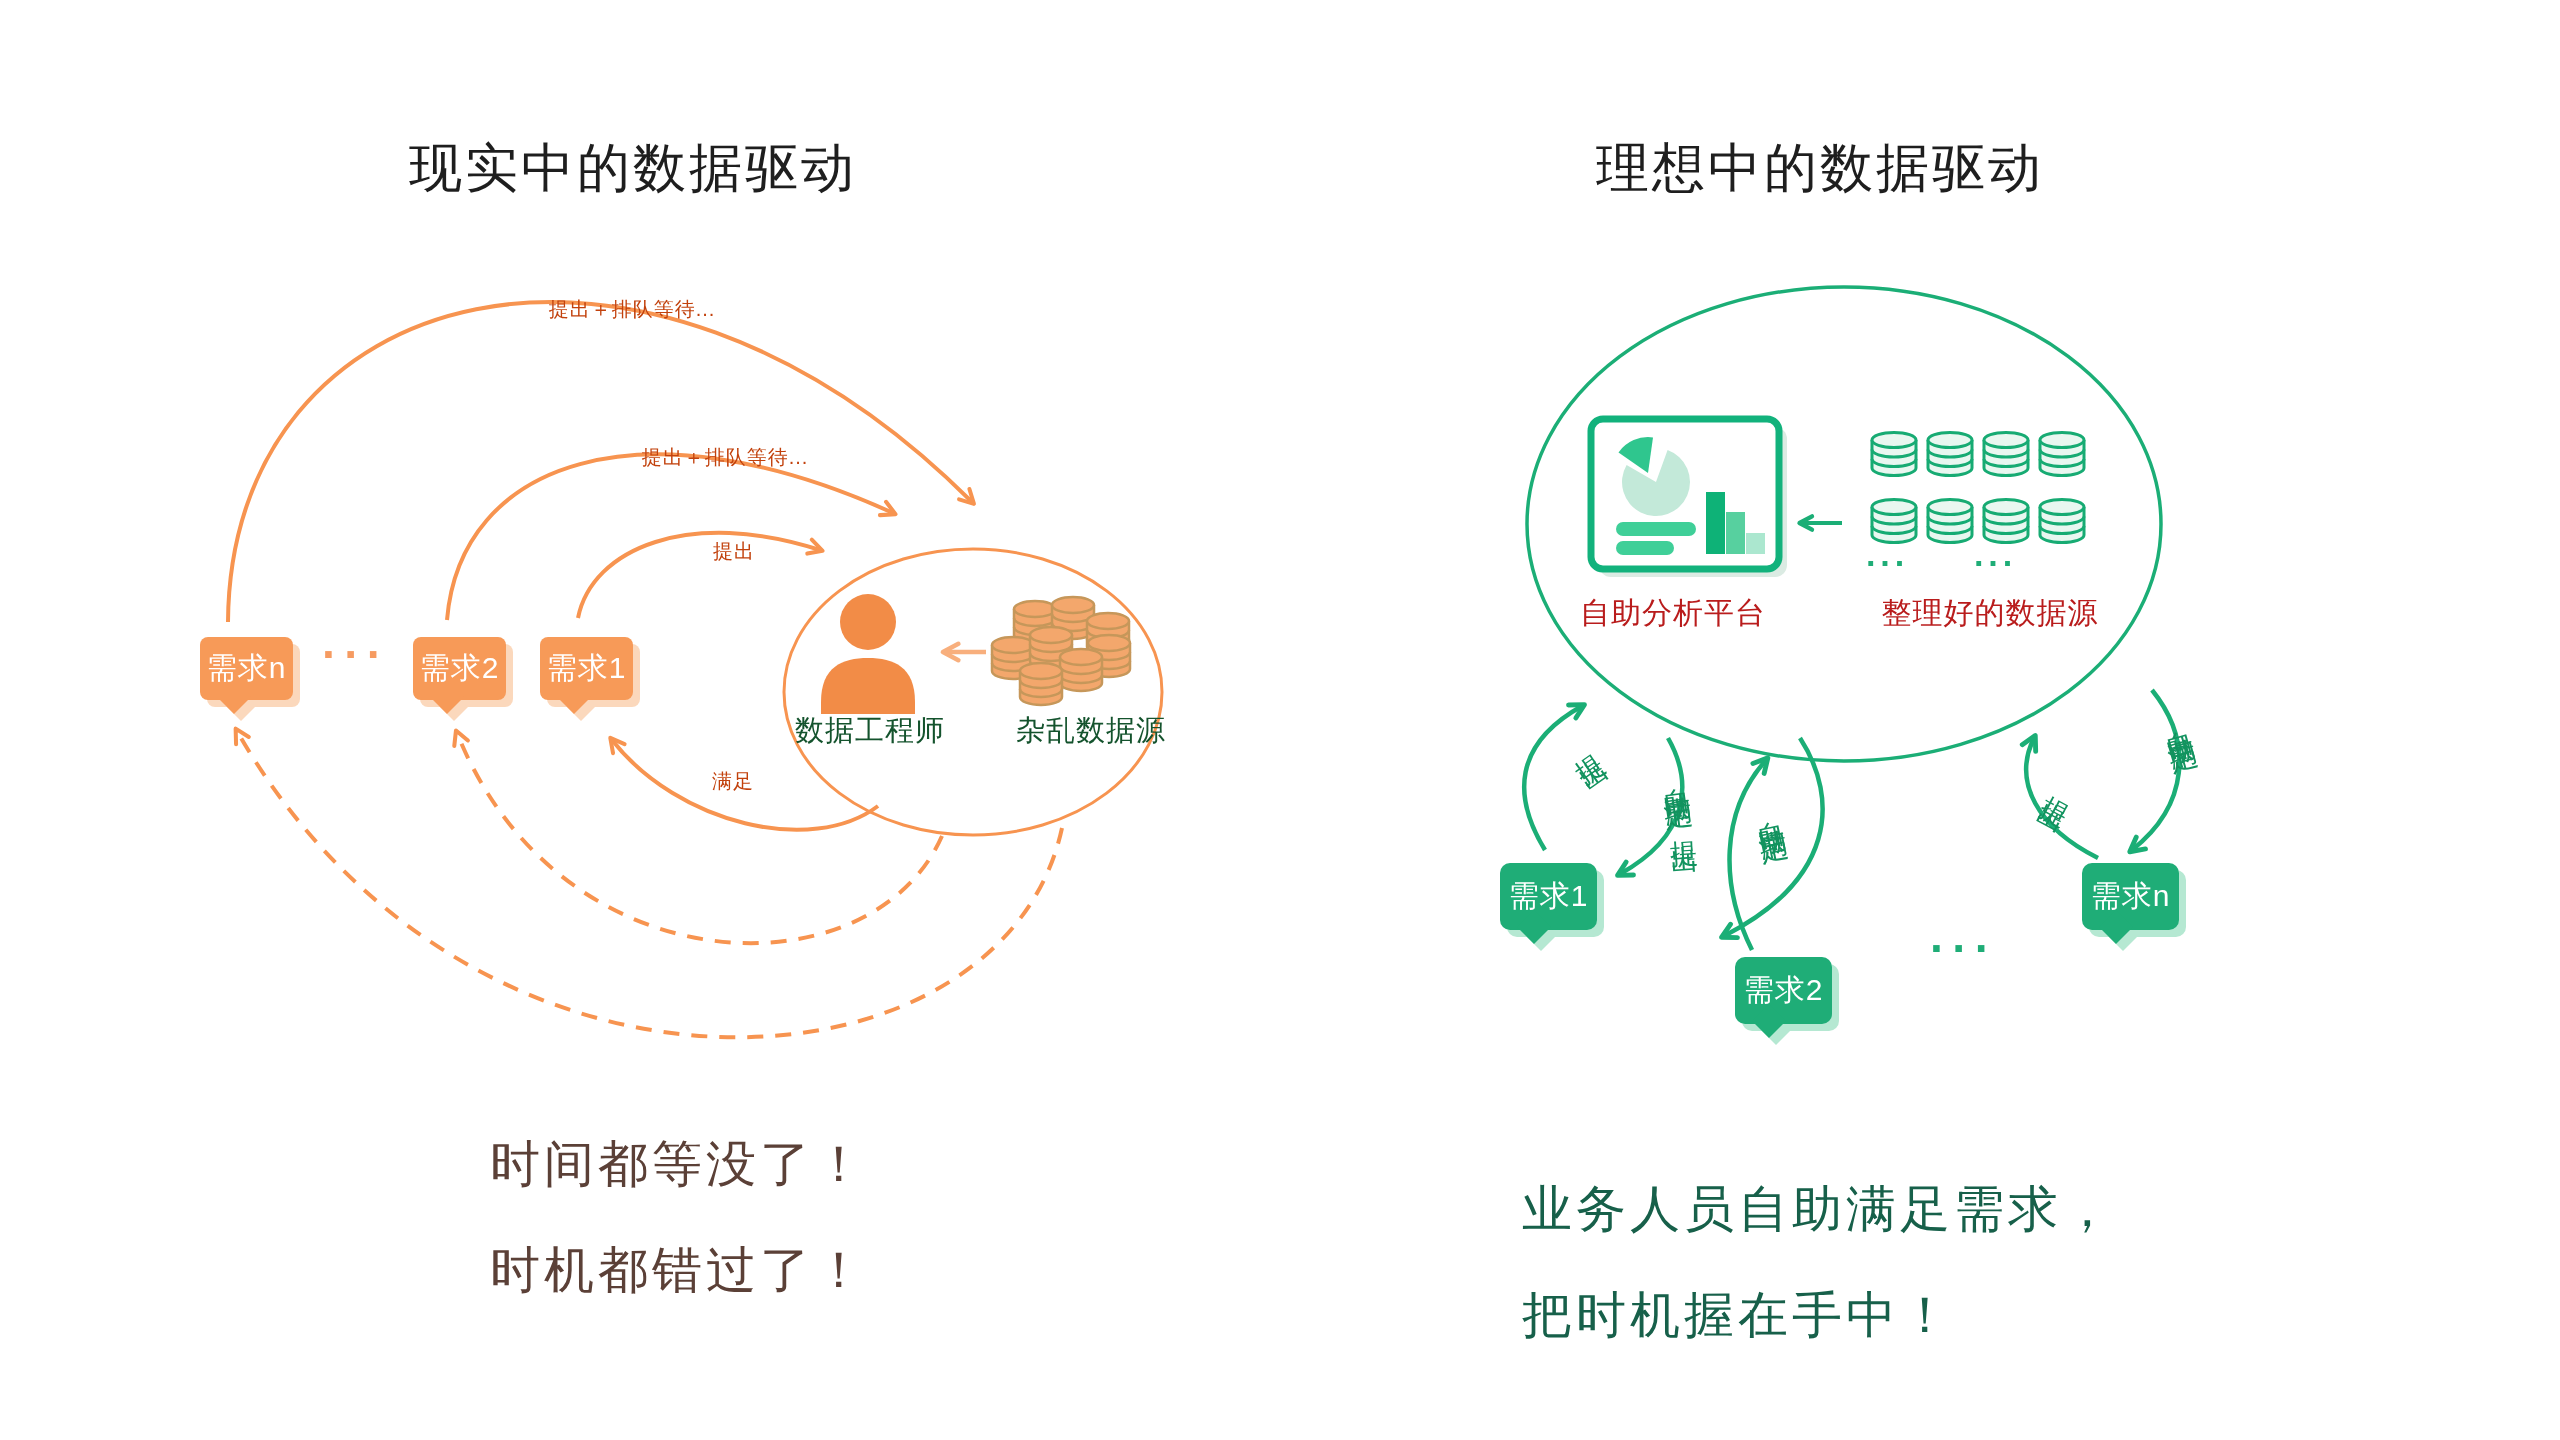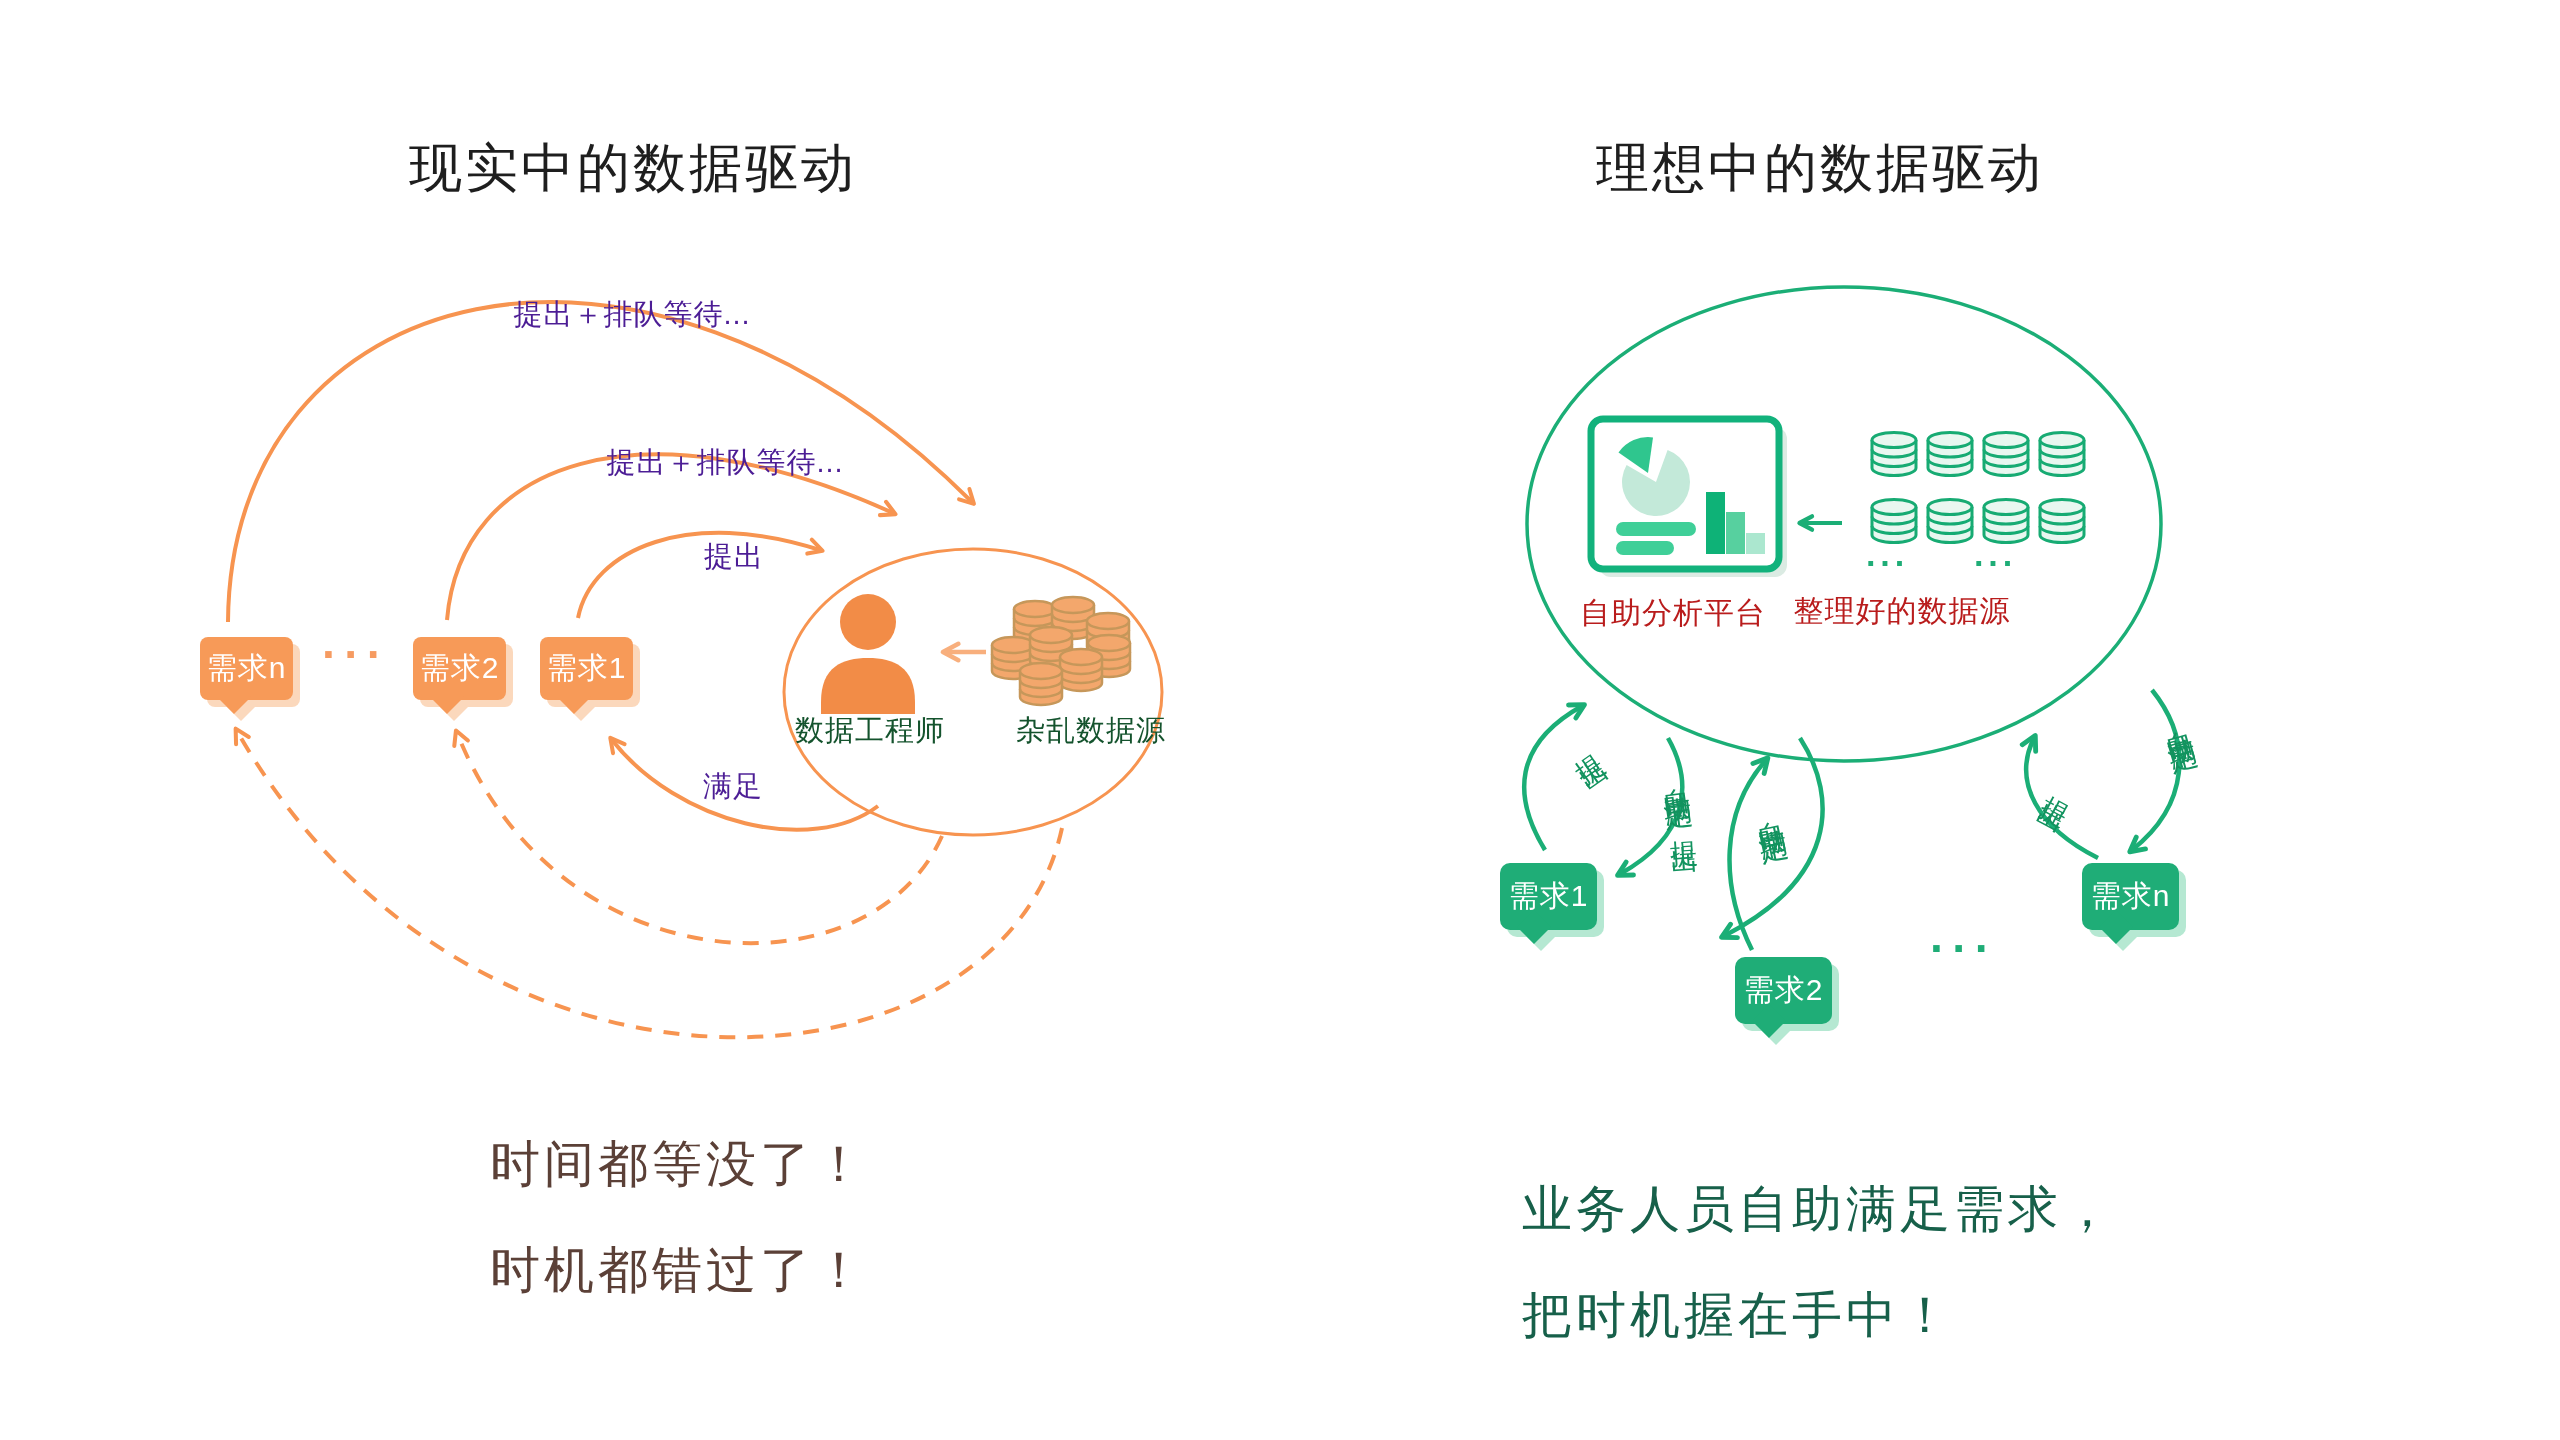--- a/index.html
+++ b/index.html
@@ -3,21 +3,21 @@
 <meta charset="utf-8">
 <style>
   html,body{margin:0;padding:0;background:#ffffff;}
   body{width:2560px;height:1440px;position:relative;overflow:hidden;
        font-family:"Liberation Sans","DejaVu Sans",sans-serif;}
   .canvas{position:absolute;inset:0;}
   svg.art{position:absolute;left:0;top:0;}
   .lbl{position:absolute;white-space:nowrap;line-height:1.15;}
   .center{text-align:center;}
   .title{font-size:53px;color:#1e1e1e;font-weight:500;letter-spacing:3px;}
-  .arcnote{font-size:29px;color:#4c1d95;letter-spacing:1px;}
+  .arcnote{font-size:20px;color:#c2410c;letter-spacing:1px;}
   .iconlbl-o{font-size:29px;color:#14532d;letter-spacing:1px;}
   .iconlbl-g{font-size:30px;color:#b91c1c;letter-spacing:1px;}
   .conc-left{font-size:50px;color:#5b4037;letter-spacing:4px;}
   .conc-right{font-size:50px;color:#17604a;letter-spacing:4px;margin-top:45px;}
   .dots-o{font-size:46px;color:#f69b61;font-weight:bold;letter-spacing:7px;}
   .dots-g{font-size:46px;color:#1fad77;font-weight:bold;letter-spacing:7px;}
   .dots-sm{font-size:34px;color:#1fad77;font-weight:bold;letter-spacing:3px;}
   .vlbl{position:absolute;writing-mode:vertical-rl;text-orientation:upright;
         font-size:28px;color:#12935f;font-weight:500;letter-spacing:5px;
         transform-origin:top center;white-space:nowrap;}
@@ -146,21 +146,21 @@
     <i class="tail"></i>
   </div>
 
   <div class="lbl iconlbl-o center" style="left:770px;top:714px;width:200px;">数据工程师</div>
   <div class="lbl iconlbl-o center" style="left:966px;top:714px;width:200px;text-align:right;">杂乱数据源</div>
 
   <div class="lbl conc-left" style="left:490px;top:1136px;">时间都等没了！</div>
   <div class="lbl conc-left" style="left:490px;top:1242px;">时机都错过了！</div>
 
   <div class="lbl iconlbl-g center" style="left:1523px;top:596px;width:300px;">自助分析平台</div>
-  <div class="lbl iconlbl-g center" style="left:1742px;top:596px;width:320px;font-family:Liberation Mono, monospace;">整理好的数据源</div>
+  <div class="lbl iconlbl-g center" style="left:1830px;top:596px;width:320px;">整理好的数据源</div>
   <div class="lbl dots-sm" style="left:1866px;top:544px;">···</div>
   <div class="lbl dots-sm" style="left:1974px;top:544px;">···</div>
 
   <div class="vlbl" style="left:1550px;top:740px;transform:rotate(-35deg);">提出</div>
   <div class="vlbl" style="left:1652px;top:766px;transform:rotate(-8deg);">自助满足</div>
   <div class="vlbl" style="left:1662px;top:818px;transform:rotate(-4deg);">提出</div>
   <div class="vlbl" style="left:1744px;top:800px;transform:rotate(-12deg);">自助满足</div>
   <div class="vlbl" style="left:2052px;top:780px;transform:rotate(28deg);">提出</div>
   <div class="vlbl" style="left:2150px;top:710px;transform:rotate(-16deg);">自助满足</div>
 

